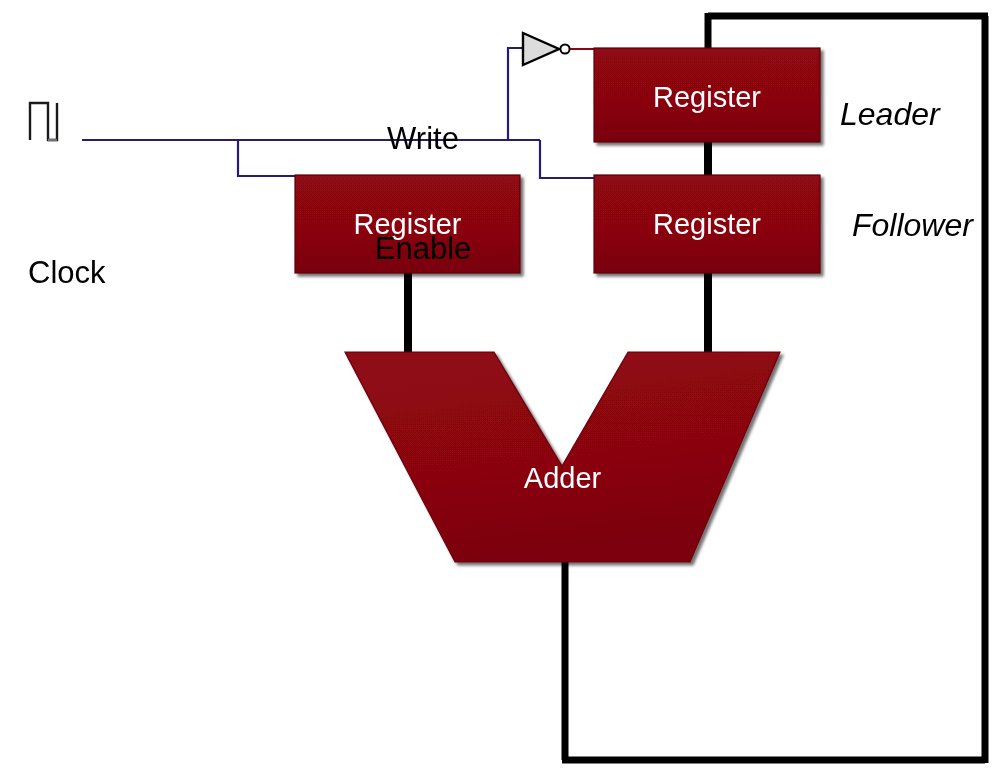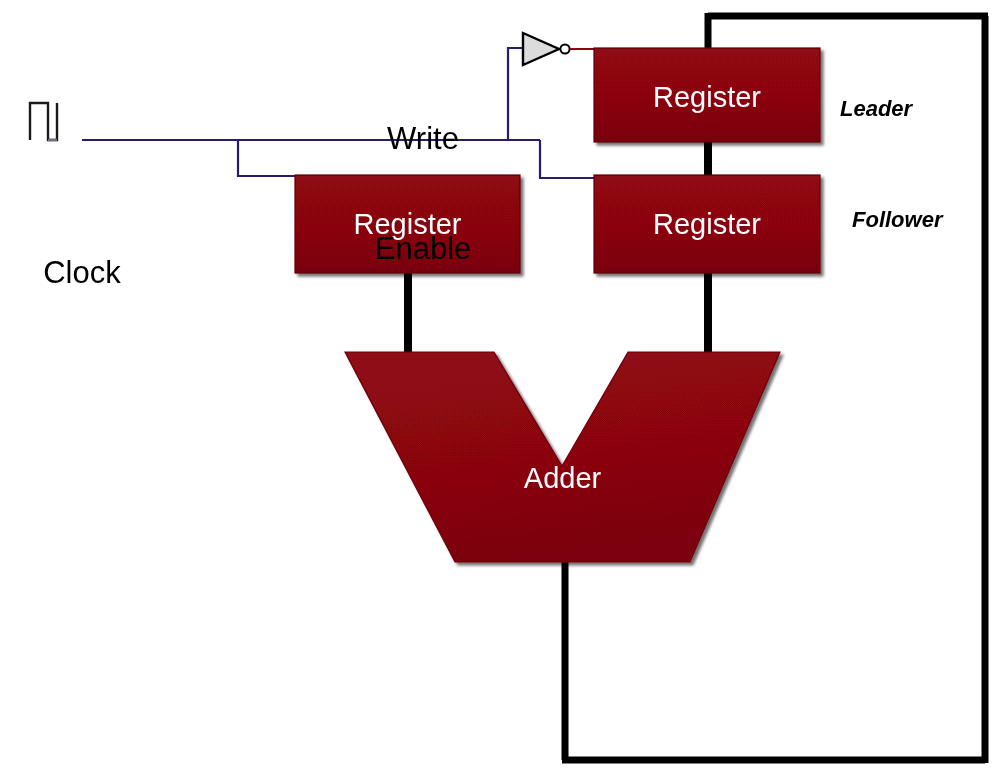--- a/index.html
+++ b/index.html
@@ -40,22 +40,22 @@
     color: #000000;
     font-family: "Liberation Sans", sans-serif;
     white-space: pre;
   }
   .txt-plain {
     font-size: 31px;
     line-height: 1.18;
     text-align: center;
   }
   .txt-side {
-    font-size: 22px;
-    font-weight: bold;
+    font-size: 32px;
+    font-weight: normal;
     font-style: italic;
     line-height: 1.1;
   }
 </style>
 </head>
 <body>
 
 <div id="canvas">
 
   <svg id="diagram-svg" viewBox="0 0 1005 784">
@@ -131,21 +131,21 @@
   </svg>
 
   <div class="blk-label" style="left:594px; top:82px; width:226px;">Register</div>
 
   <div class="blk-label" style="left:594px; top:209px; width:226px;">Register</div>
 
   <div class="blk-label" style="left:295px; top:209px; width:225px;">Register</div>
 
   <div class="blk-label" style="left:455px; top:463px; width:215px;">Adder</div>
 
-  <div class="txt txt-plain" style="left:28px; top:182px; width:108px; text-align:center;">
+  <div class="txt txt-plain" style="left:28px; top:182px; width:108px; text-align:left;">
     <div>Clock</div>
   </div>
 
   <div class="txt txt-plain" style="left:348px; top:48px; width:150px; text-align:center;">
     <div>Write</div>
     <div>Enable</div>
   </div>
 
   <div class="txt txt-side" style="left:840px; top:97px;">Leader</div>
 

